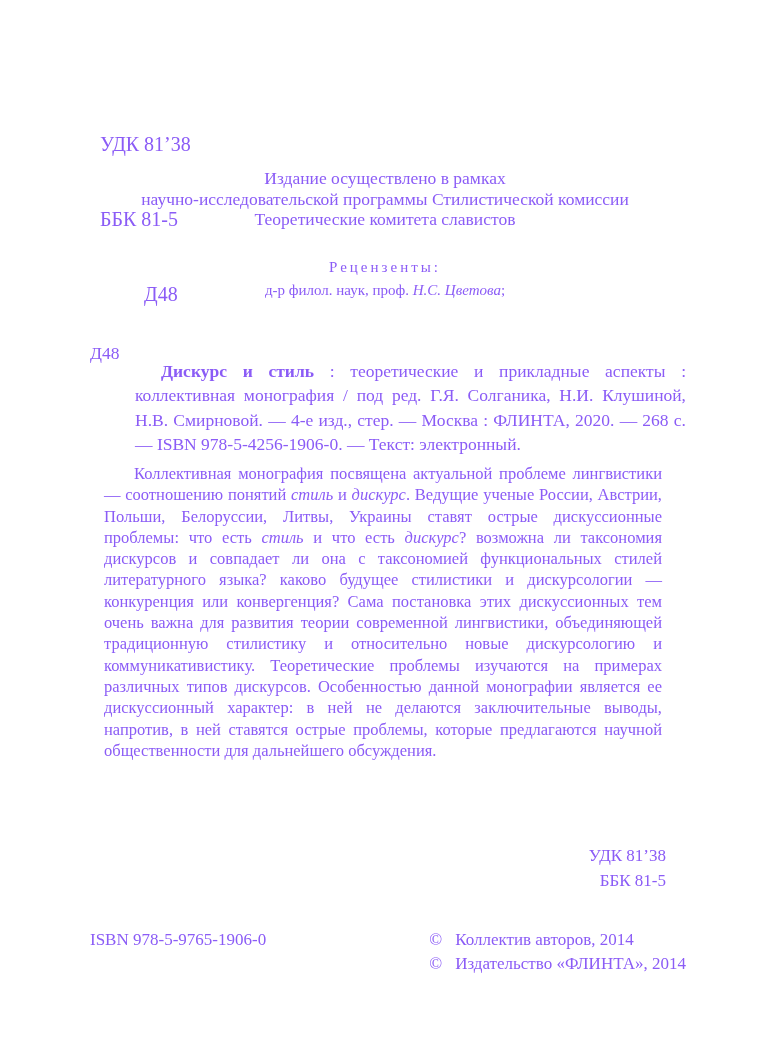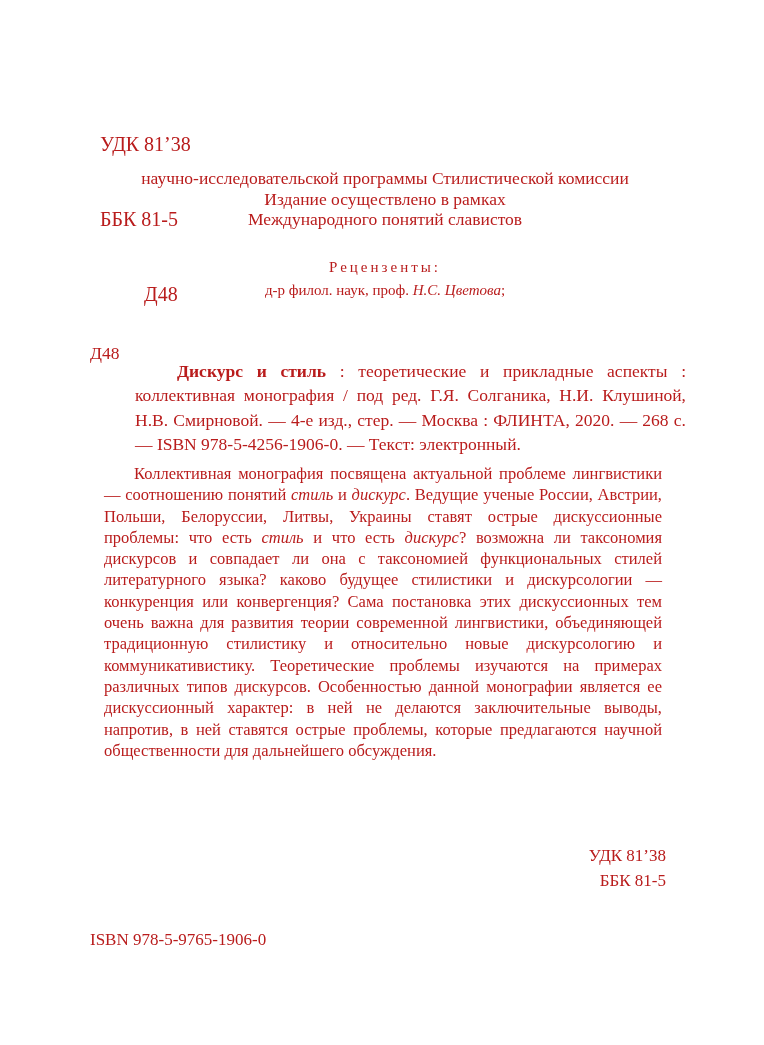--- a/index.html
+++ b/index.html
@@ -1,21 +1,21 @@
 <!DOCTYPE html>
 <html><head>
 <meta charset="utf-8">
 <style>
   html, body { margin: 0; padding: 0; background: #ffffff; }
   .page {
     position: relative;
     width: 764px;
     height: 1045px;
     background: #ffffff;
-    color: #b91c1c;
+    color: #8b5cf6;
     font-family: "Liberation Serif", "DejaVu Serif", serif;
     overflow: hidden;
   }
   
   .codes-top {
     position: absolute;
     left: 100px;
     top: 82px;
     font-size: 20px;
     line-height: 25px;
@@ -114,43 +114,47 @@
 
 <div class="page">
 
   <div class="codes-top">
     <span class="code-line">УДК 81’38</span>
     <span class="code-line">ББК 81-5</span>
     <span class="code-line code-indent">Д48</span>
   </div>
 
   <div class="edition-note">
+      <div>Издание осуществлено в рамках</div>
       <div>научно-исследовательской программы Стилистической комиссии</div>
-      <div>Издание осуществлено в рамках</div>
-      <div>Международного понятий славистов</div>
+      <div>Теоретические комитета славистов</div>
     </div>
 
   <div class="reviewers">
     <span class="reviewers-heading">Рецензенты:</span>
     <div>
         <div><span>д-р филол. наук, проф. </span><span style="font-style: italic;">Н.С. Цветова</span><span>;</span></div>
       </div>
   </div>
 
   <div class="catalog-entry">
     <span class="catalog-code">Д48</span>
-    <p class="catalog-text"><span style="font-weight: bold; margin-left: 16px;">Дискурс и стиль</span><span> : теоретические и прикладные аспекты : коллективная монография / под ред. Г.Я. Солганика, Н.И. Клушиной, Н.В. Смирновой. — 4-е изд., стер. — Москва : ФЛИНТА, 2020. — 268 с. — ISBN 978-5-4256-1906-0. — Текст: электронный.</span></p>
+    <p class="catalog-text"><span style="font-weight: bold;">Дискурс и стиль</span><span> : теоретические и прикладные аспекты : коллективная монография / под ред. Г.Я. Солганика, Н.И. Клушиной, Н.В. Смирновой. — 4-е изд., стер. — Москва : ФЛИНТА, 2020. — 268 с. — ISBN 978-5-4256-1906-0. — Текст: электронный.</span></p>
   </div>
 
   <div class="annotation">
       <div class="paragraph"><span>Коллективная монография посвящена актуальной проблеме лингвистики — соотношению понятий </span><span style="font-style: italic;">стиль</span><span> и </span><span style="font-style: italic;">дискурс</span><span>. Ведущие ученые России, Австрии, Польши, Белоруссии, Литвы, Украины ставят острые дискуссионные проблемы: что есть </span><span style="font-style: italic;">стиль</span><span> и что есть </span><span style="font-style: italic;">дискурс</span><span>? возможна ли таксономия дискурсов и совпадает ли она с таксономией функциональных стилей литературного языка? каково будущее стилистики и дискурсологии — конкуренция или конвергенция? Сама постановка этих дискуссионных тем очень важна для развития теории современной лингвистики, объединяющей традиционную стилистику и относительно новые дискурсологию и коммуникативистику. Теоретические проблемы изучаются на примерах различных типов дискурсов. Особенностью данной монографии является ее дискуссионный характер: в ней не делаются заключительные выводы, напротив, в ней ставятся острые проблемы, которые предлагаются научной общественности для дальнейшего обсуждения.</span></div>
     </div>
 
   <div class="codes-bottom">
     <span class="code-line">УДК 81’38</span>
     <span class="code-line">ББК 81-5</span>
   </div>
 
   <div class="footer">
     <span class="isbn">ISBN 978-5-9765-1906-0</span>
+    <div class="copyrights">
+        <div class="copyright-line"><span>©</span><span>Коллектив авторов, 2014</span></div>
+        <div class="copyright-line"><span>©</span><span>Издательство «ФЛИНТА», 2014</span></div>
+      </div>
   </div>
 
 </div>
 
 </body></html>

